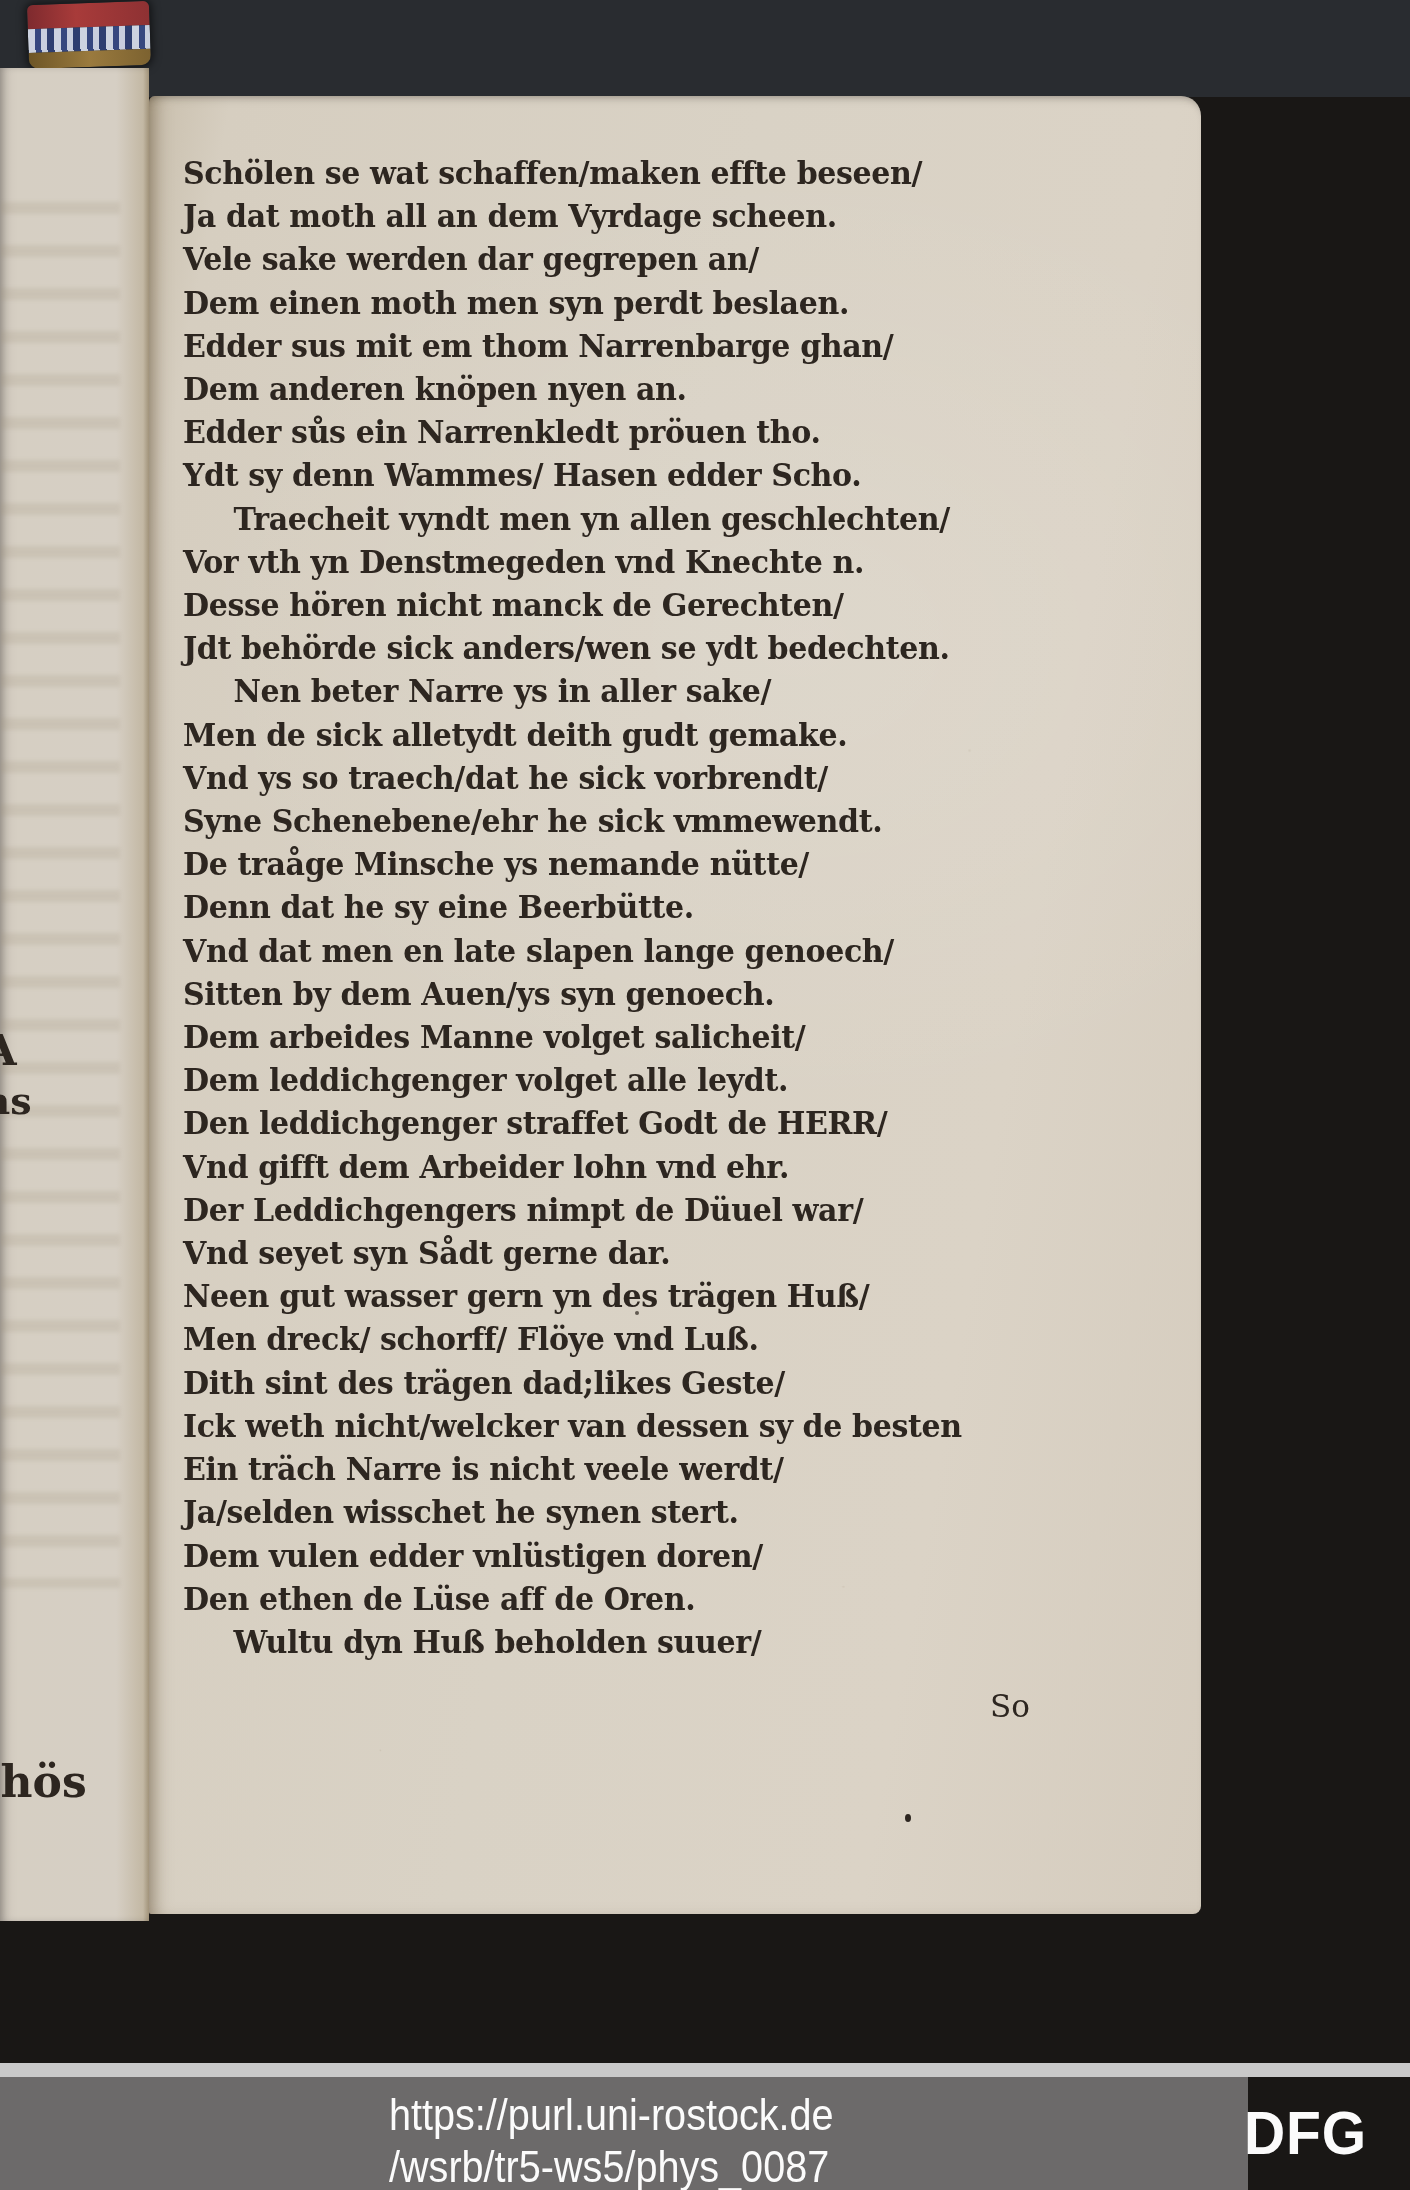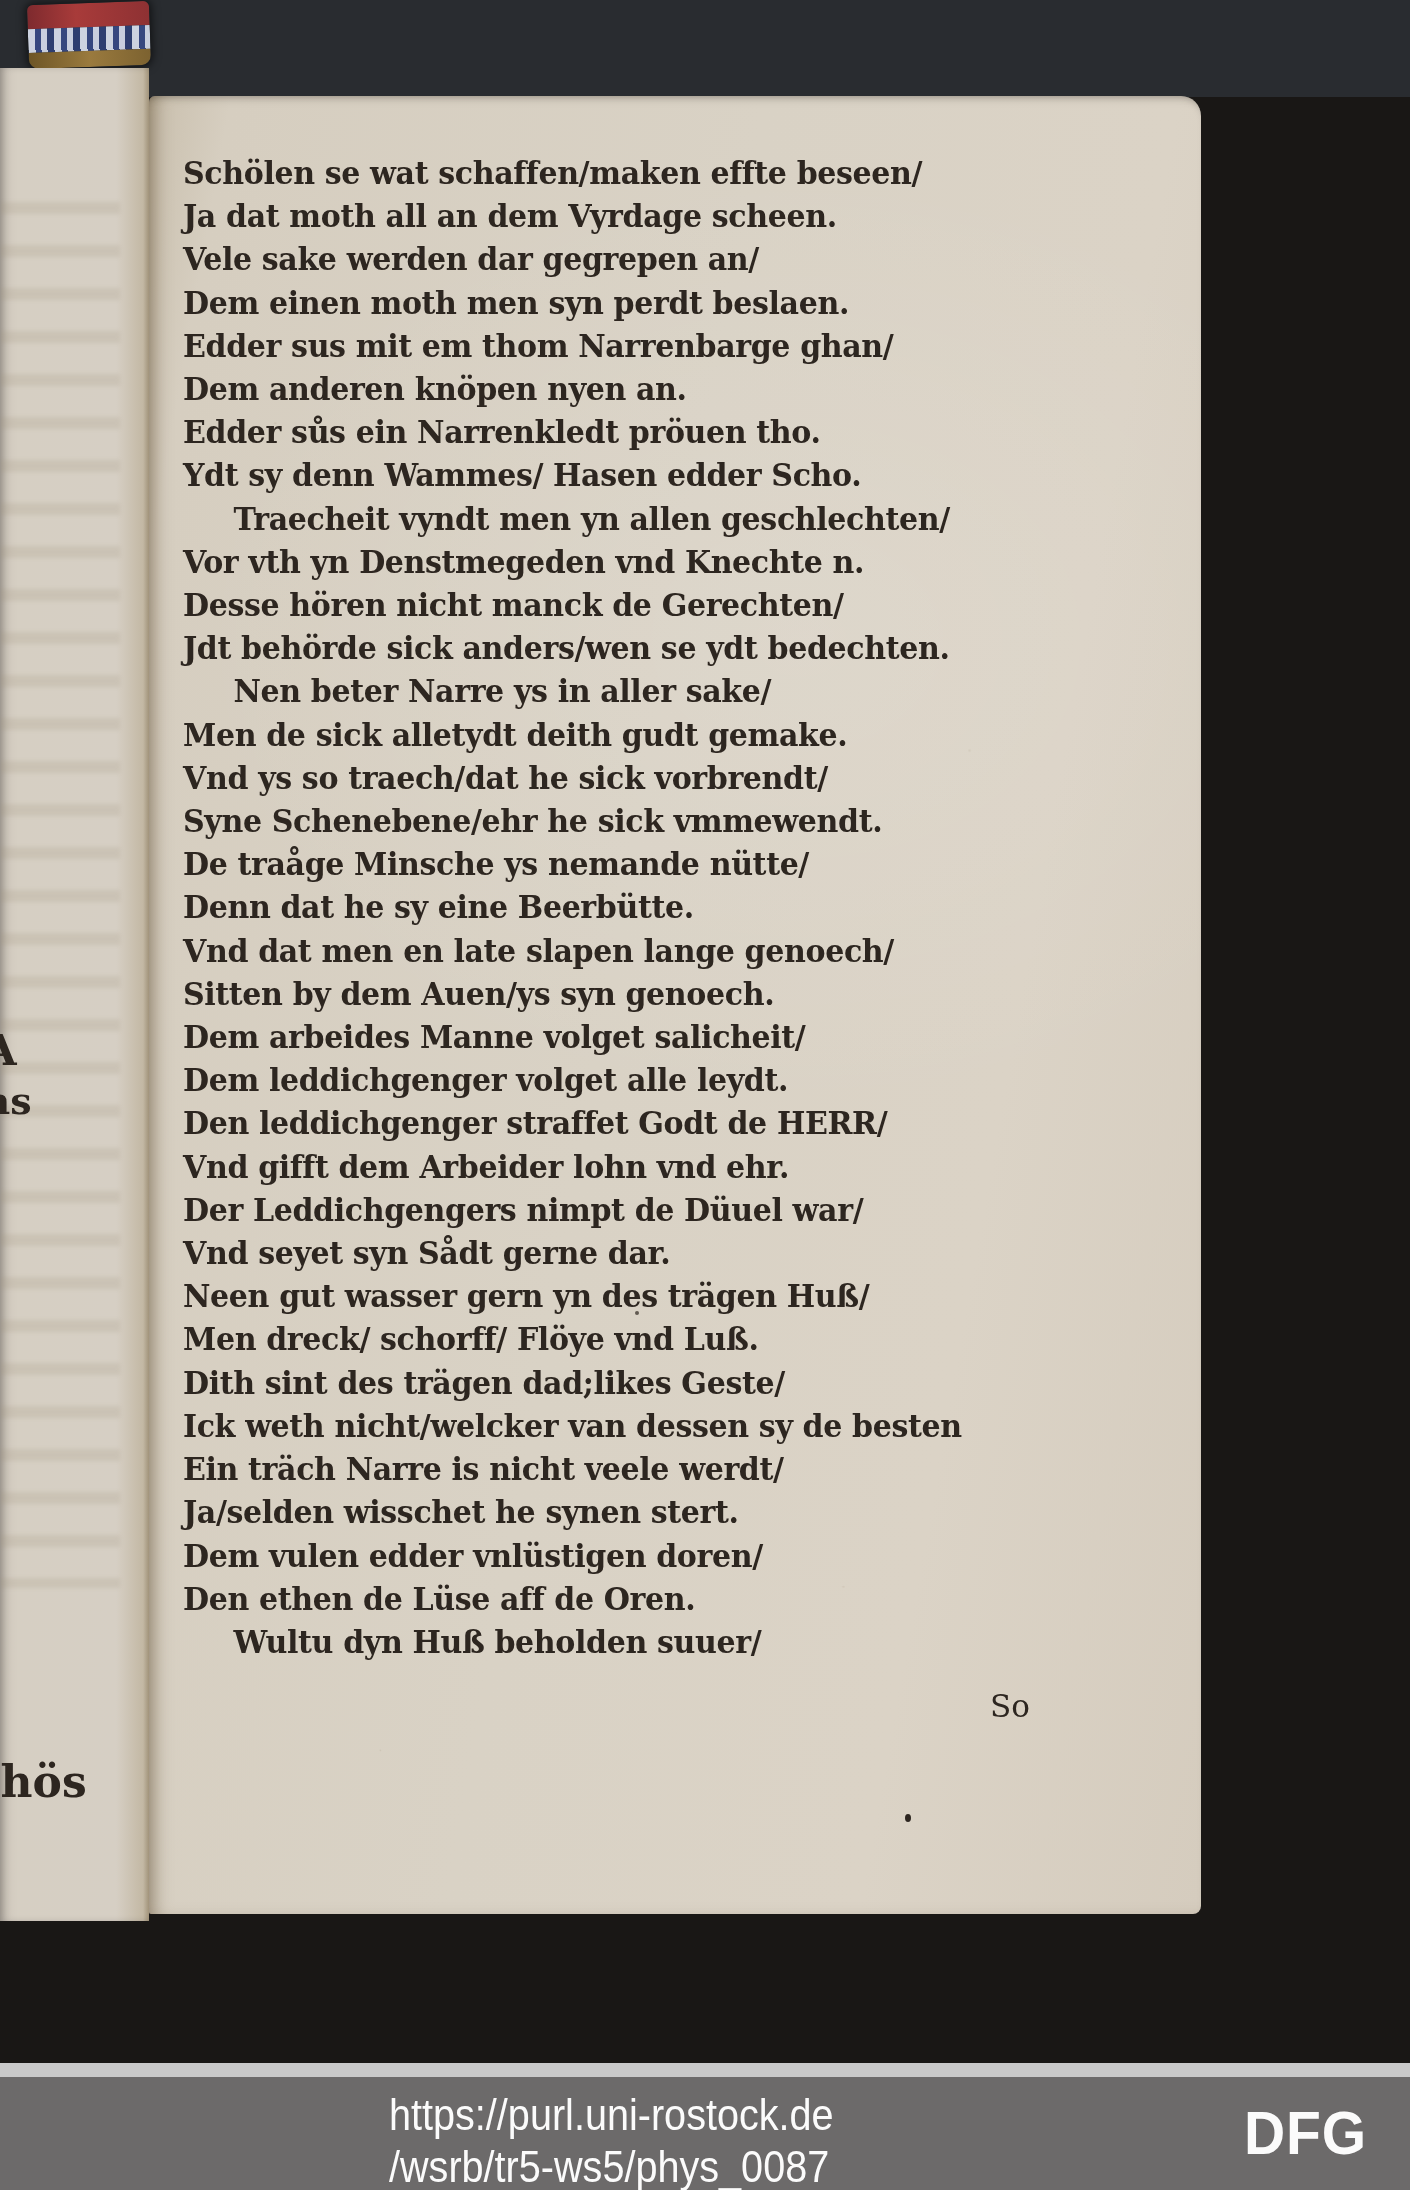--- a/index.html
+++ b/index.html
@@ -59,21 +59,21 @@
 
   .catchword{position:absolute;left:841px;top:1592px;color:var(--ink,#2d2620);
     font-size:31px;font-weight:normal;}
 
   .speck{position:absolute;background:#2d2620;border-radius:50%;}
   .speck-1{left:756px;top:1718px;width:6px;height:8px;}
   .speck-2{left:486px;top:1215px;width:4px;height:4px;opacity:.7;}
 
   
   .divider{position:absolute;left:0;top:2063px;width:1410px;height:14px;background:var(--divider,#c9c9c9);}
-  .footer{position:absolute;left:0;top:2077px;width:1410px;height:113px;background:var(--footer-bar,#6c6a6a);}
+  .footer{position:absolute;left:0;top:2077px;width:1248px;height:113px;background:var(--footer-bar,#6c6a6a);}
   .url{position:absolute;left:389px;top:12px;color:var(--url-text,#fbfbfb);
     font-family:"Liberation Sans","DejaVu Sans",sans-serif;
     font-size:45px;line-height:52px;font-weight:normal;
     transform:scaleX(.88);transform-origin:left;white-space:nowrap;}
   .dfg{position:absolute;left:1244px;top:20px;color:var(--url-text,#fbfbfb);
     font-family:"Liberation Sans","DejaVu Sans",sans-serif;
     font-size:62px;font-weight:bold;letter-spacing:1px;transform:scaleX(.92);transform-origin:left;}
 </style>
 </head>
 <body>

